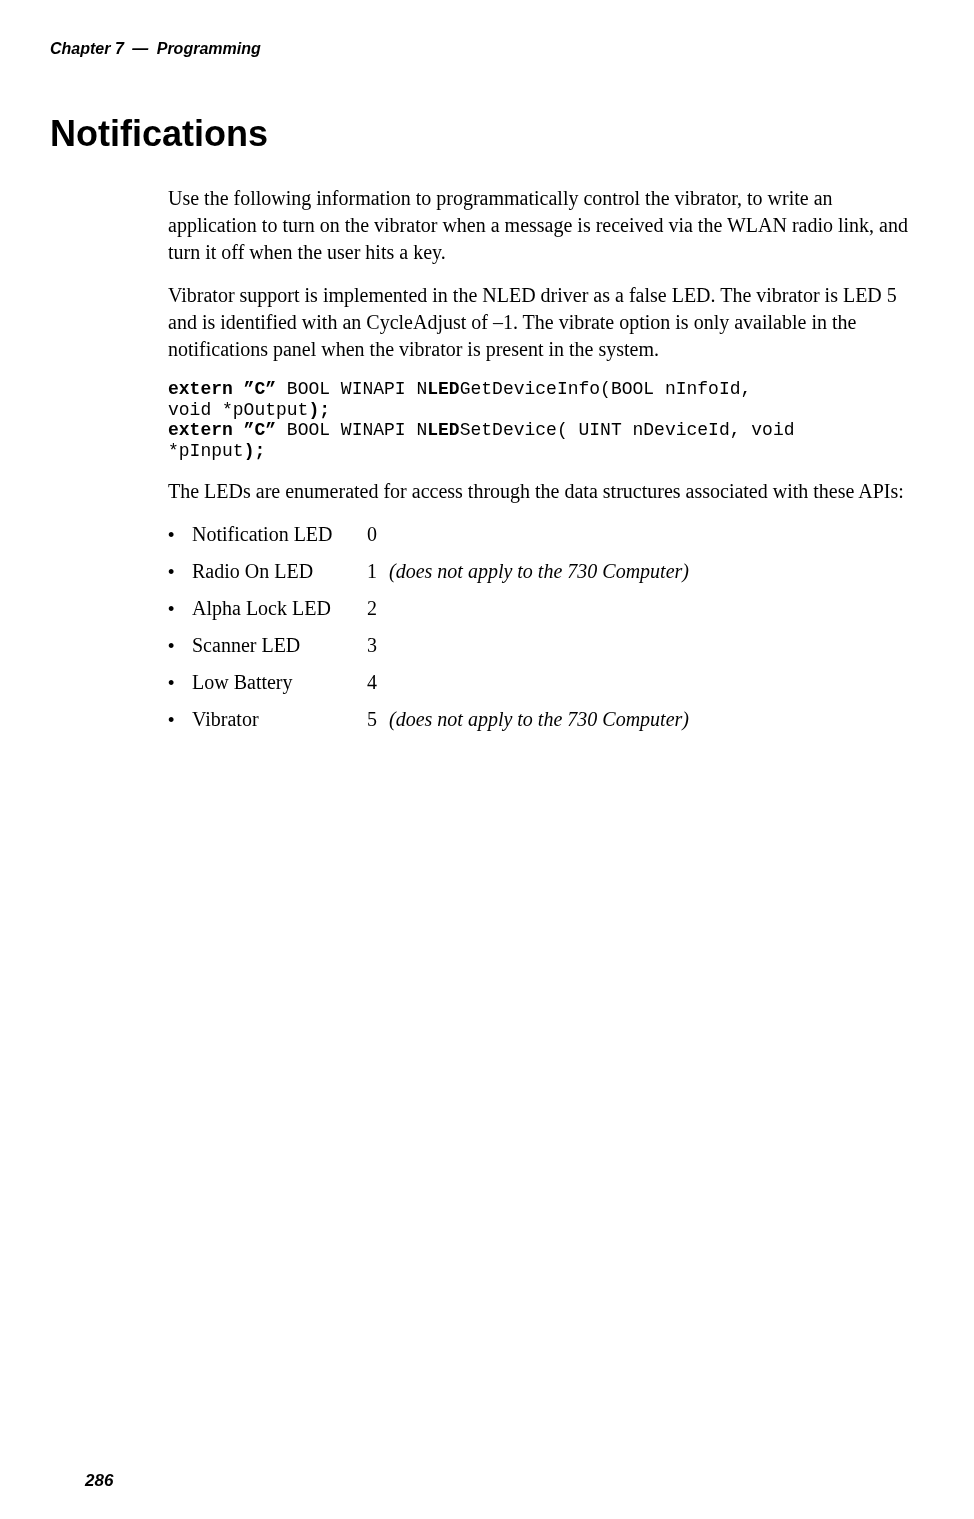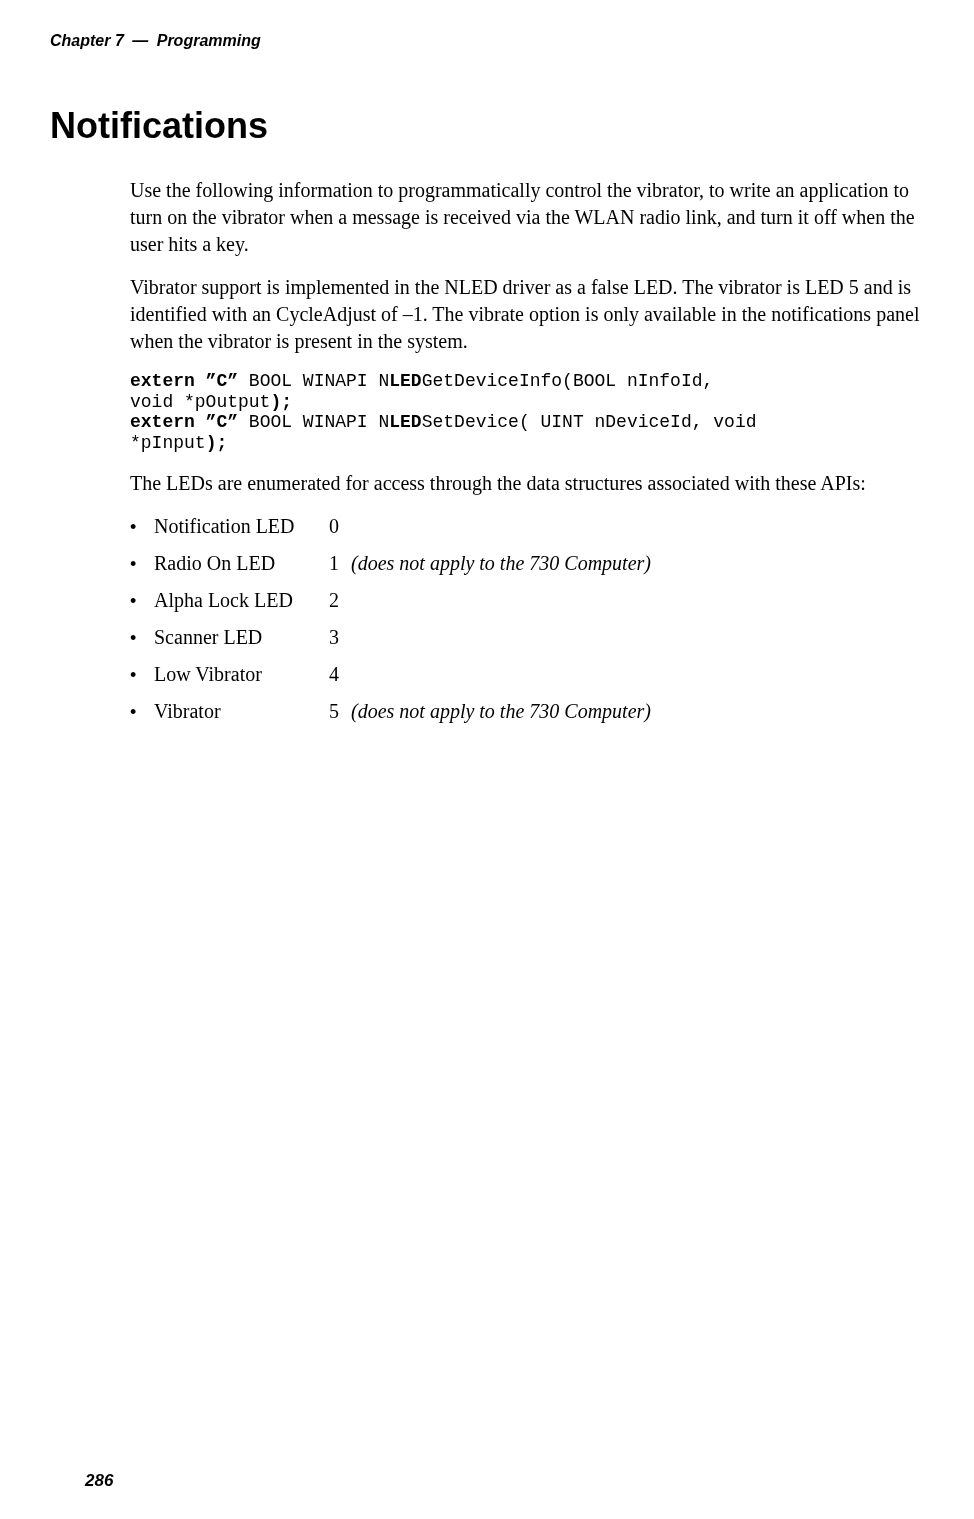--- a/index.html
+++ b/index.html
@@ -6,21 +6,21 @@
       font-family: Georgia, 'Times New Roman', serif;
       background: #fff;
       color: #000;
       margin: 0;
       padding: 0;
       width: 974px;
       height: 1519px;
       position: relative;
     }
     .page {
-      padding: 32px 50px 0 50px;
+      padding: 40px 50px 0 50px;
     }
     .header {
       font-family: Arial, Helvetica, sans-serif;
       font-weight: bold;
       font-style: italic;
       font-size: 16px;
       margin-bottom: 55px;
     }
     .header .chapter {
       font-style: italic;
@@ -28,21 +28,21 @@
     .header .dash {
       margin: 0 4px;
     }
     h1.title {
       font-family: Liberation Sans, sans-serif;
       font-weight: 900;
       font-size: 36px;
       margin: 0 0 30px 0;
     }
     .content {
-      margin-left: 80px;
+      margin-left: 118px;
       font-size: 20px;
       line-height: 1.35;
     }
     .content p {
       margin: 0 0 16px 0;
     }
     .code {
       font-family: 'Courier New', Courier, monospace;
       font-size: 18px;
       white-space: pre-wrap;
@@ -137,21 +137,21 @@
         <span class="note"></span>
       </li>
       <li>
         <span class="bullet">•</span>
         <span class="name">Scanner LED</span>
         <span class="num">3</span>
         <span class="note"></span>
       </li>
       <li>
         <span class="bullet">•</span>
-        <span class="name">Low Vibrator</span>
+        <span class="name">Low Battery</span>
         <span class="num">4</span>
         <span class="note"></span>
       </li>
       <li>
         <span class="bullet">•</span>
         <span class="name">Vibrator</span>
         <span class="num">5</span>
         <span class="note">(does not apply to the 730 Computer)</span>
       </li>
     </ul>

